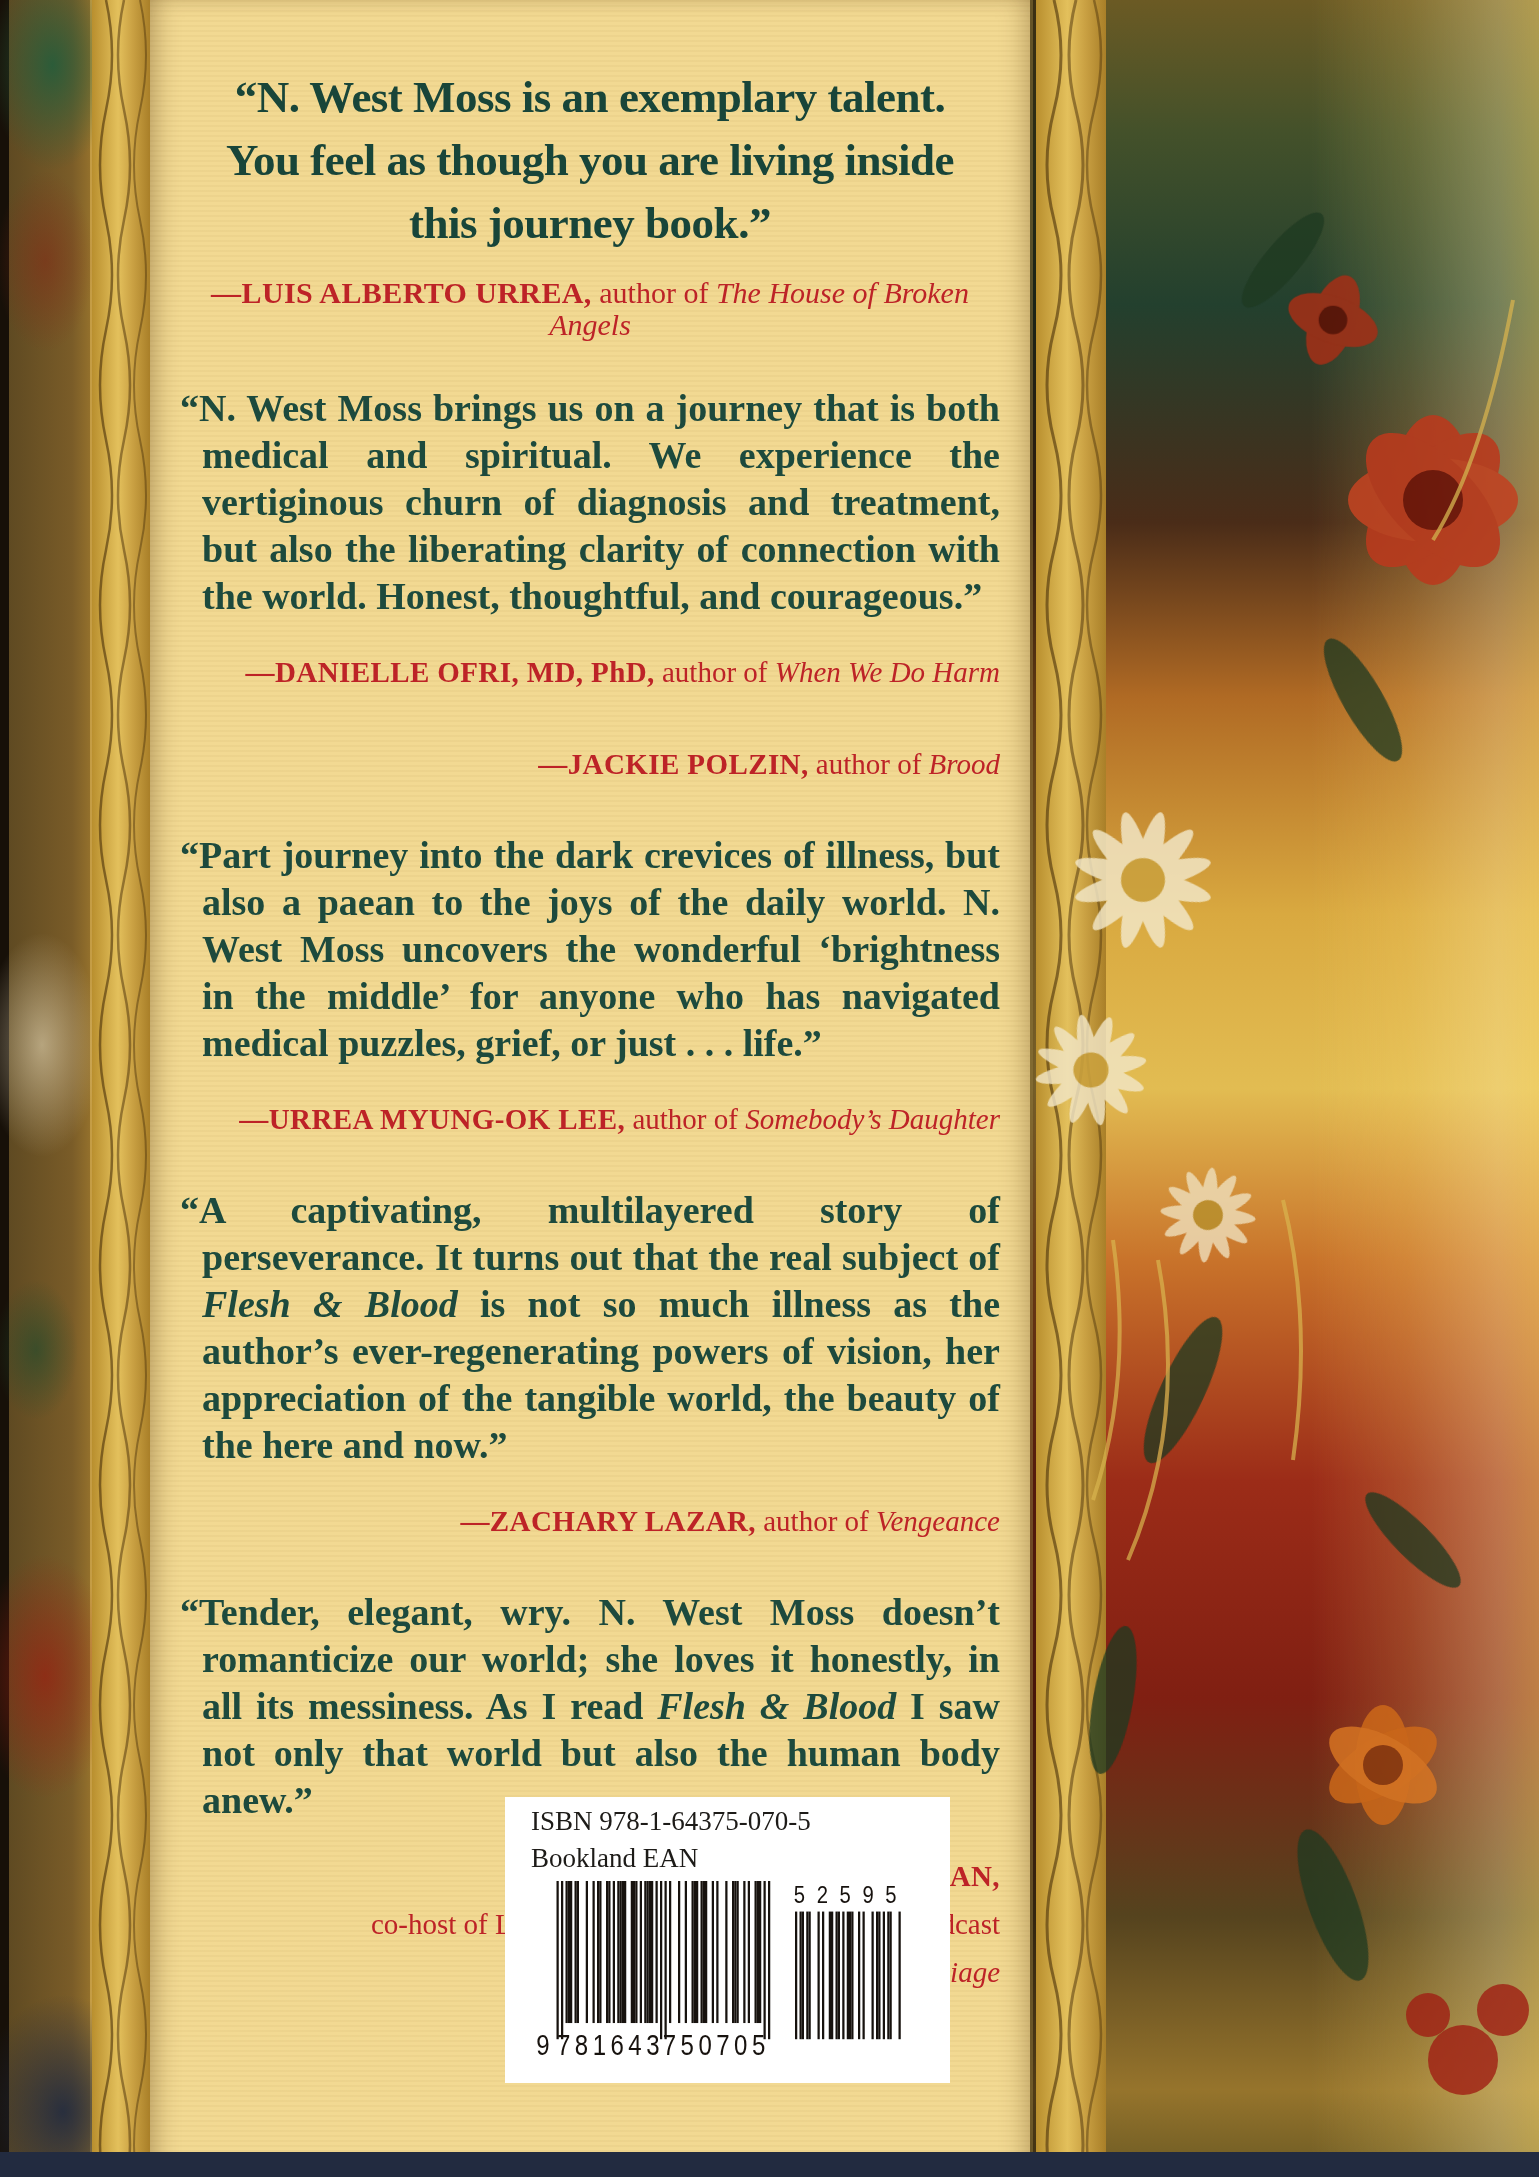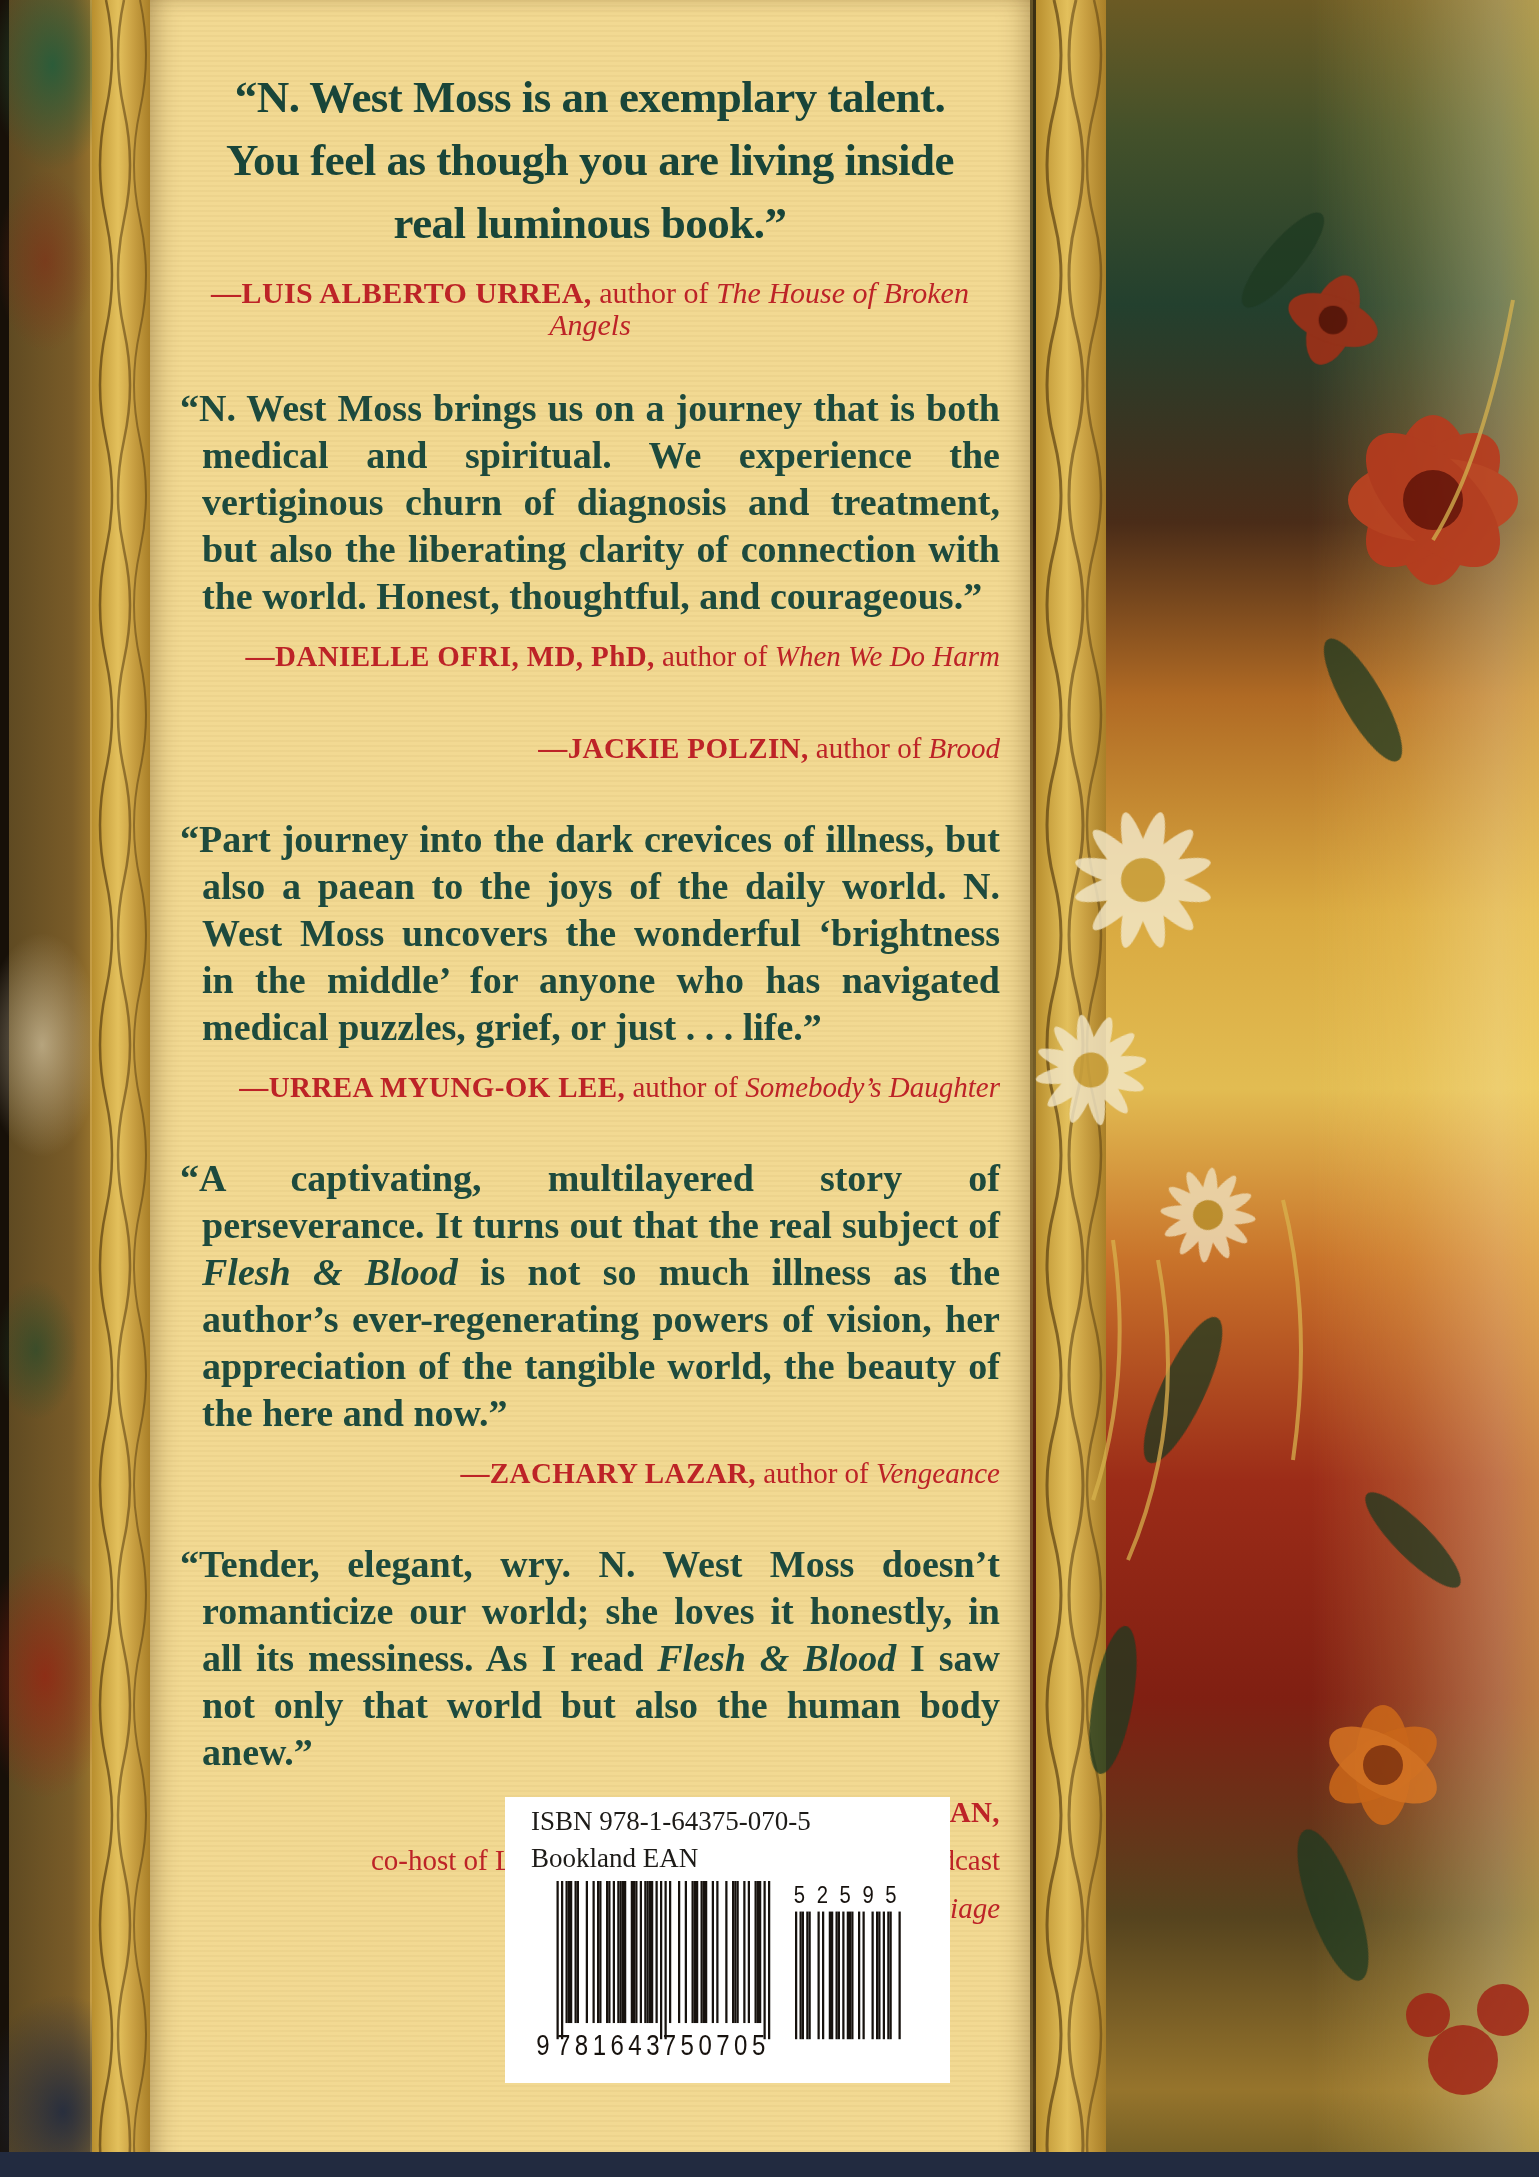--- a/index.html
+++ b/index.html
@@ -64,21 +64,21 @@
     color:var(--accent-red);font-size:30px;line-height:32px;
   }
   .blurb{margin-top:44px;}
   .quote{
     color:var(--body-green);
     font-size:38px;line-height:47px;font-weight:bold;
     text-align:justify;
     padding-left:22px;text-indent:-22px;
   }
   .attr{
-    margin-top:12px;text-align:right;
+    margin-top:28px;text-align:right;
     color:var(--accent-red);font-size:29px;line-height:48px;
   }
   .attr-extra{text-align:right;color:var(--accent-red);font-size:29px;line-height:48px;}
   .sb{font-weight:bold;letter-spacing:.4px;}
   .si{font-style:italic;}
   
   .isbn-box{
     position:absolute;left:505px;top:1797px;width:445px;height:286px;
     background:var(--box-background);
     color:#1d1b18;
@@ -189,21 +189,21 @@
     </g>
   </svg>
 </div>
 
 <div class="panel">
   <div class="content">
 
     <div class="headline">
       <div>“N. West Moss is an exemplary talent.</div>
       <div>You feel as though you are living inside</div>
-      <div>real luminous book.”</div>
+      <div>this journey book.”</div>
     </div>
     <div class="head-attr"><span class="sb">—LUIS ALBERTO URREA,</span><span> author of </span><span class="si">The House of Broken Angels</span></div>
 
     <div class="blurb">
       <p class="quote"><span>“N. West Moss brings us on a journey that is both medical and spiritual. We experience the vertiginous churn of diagnosis and treatment, but also the liberating clarity of connection with the world. Honest, thoughtful, and courageous.”</span></p>
       <div class="attr"><span class="sb">—DANIELLE OFRI, MD, PhD,</span><span> author of </span><span class="si">When We Do Harm</span></div>
     </div>
 
     <div class="blurb">
       <div class="attr"><span class="sb">—JACKIE POLZIN,</span><span> author of </span><span class="si">Brood</span></div>

